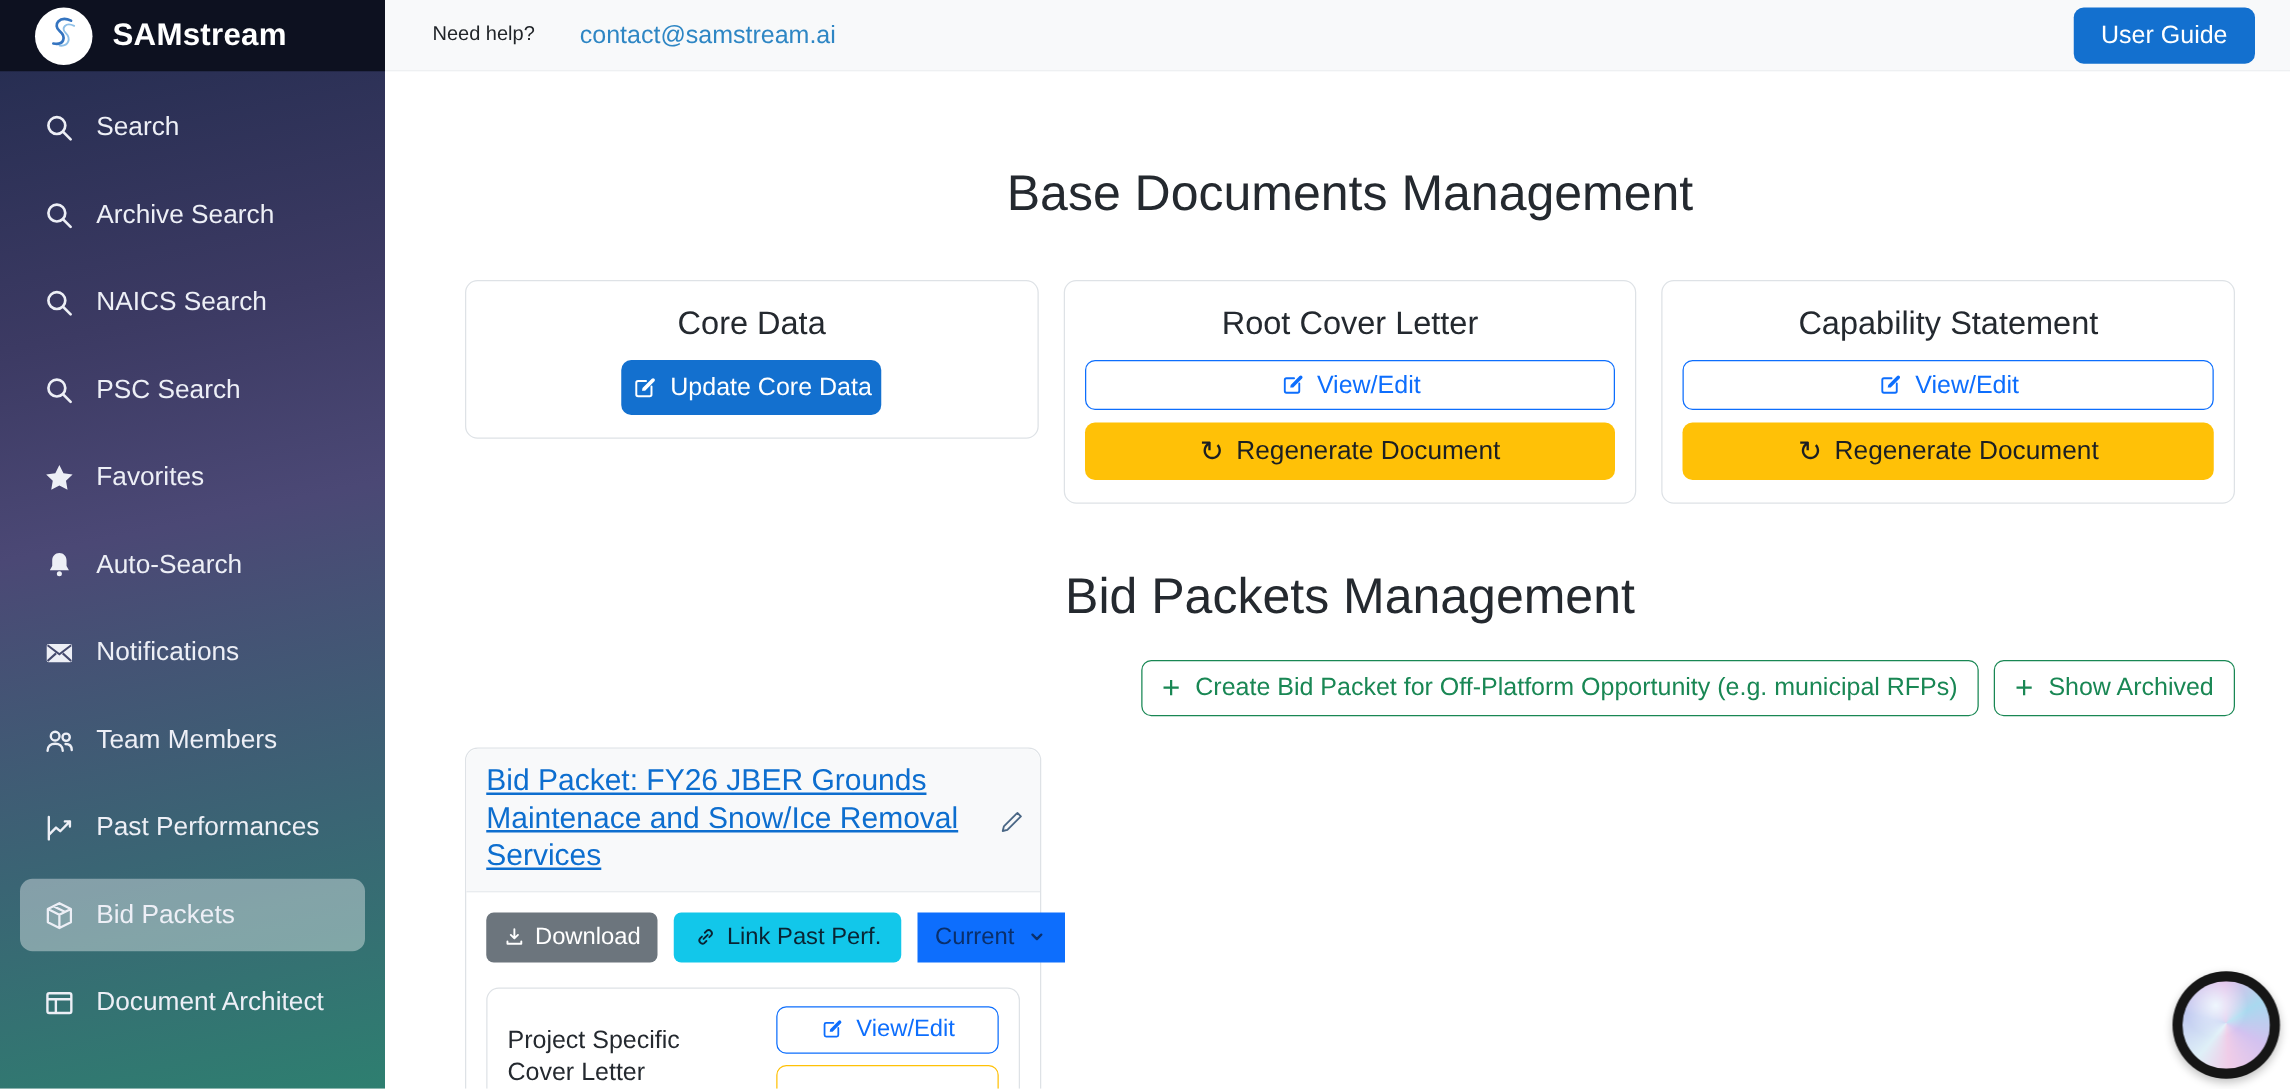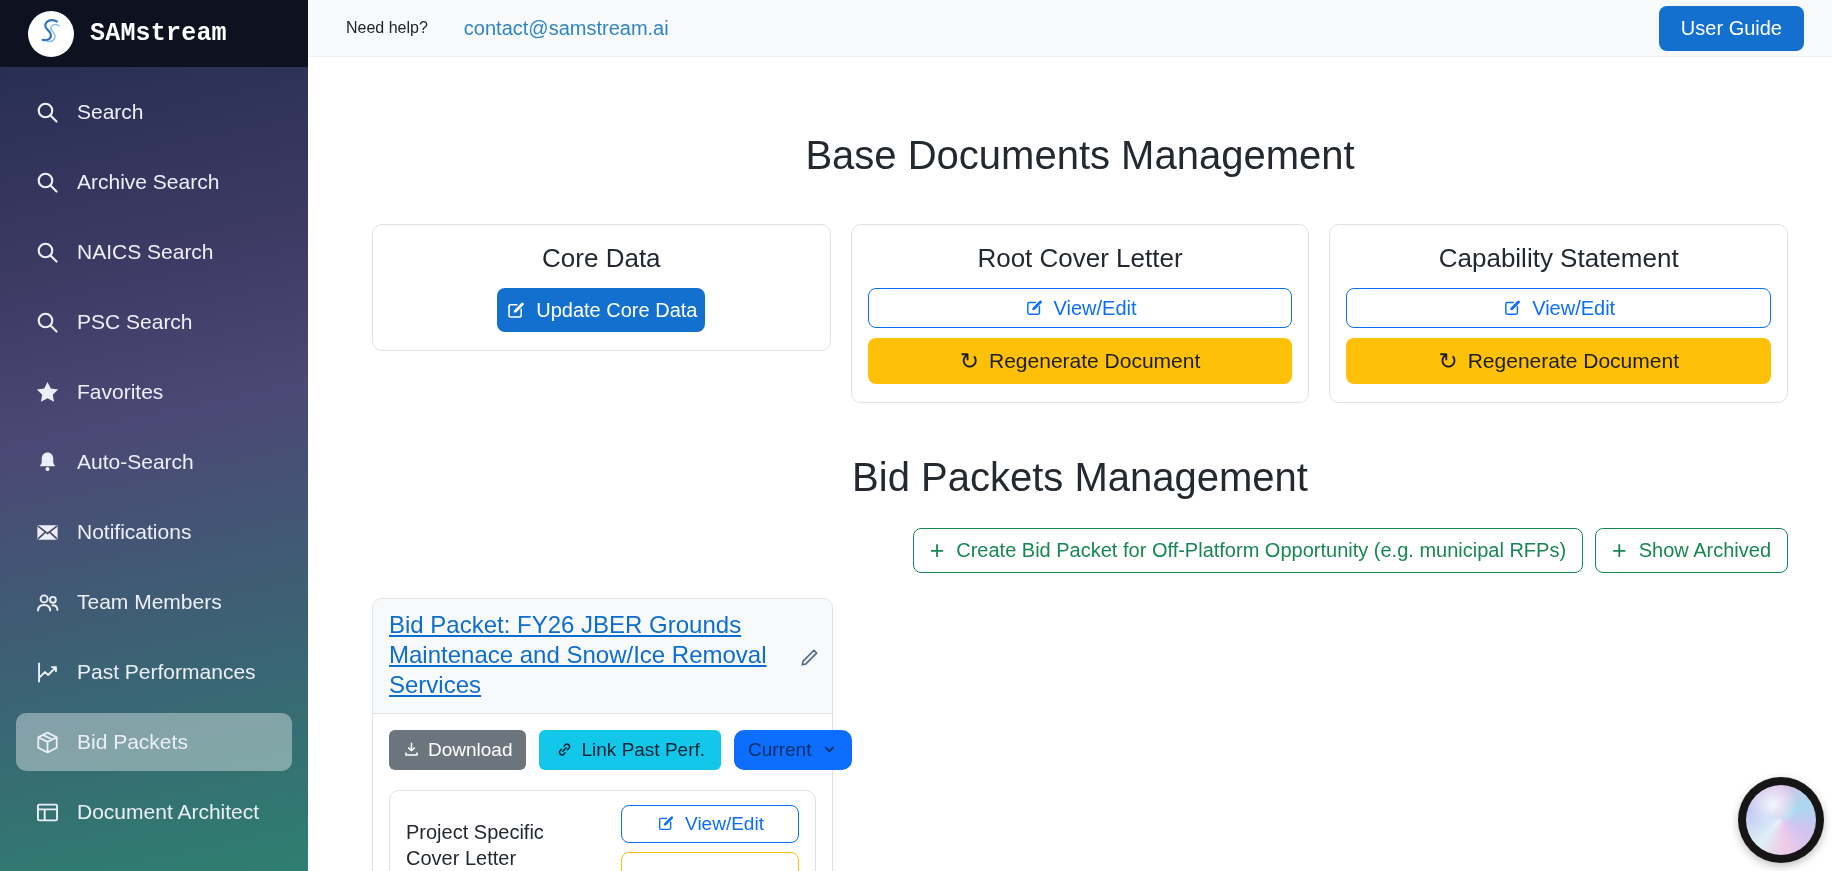--- a/index.html
+++ b/index.html
@@ -3,22 +3,22 @@
 <meta charset="utf-8">
 <style>
   * { margin:0; padding:0; box-sizing:border-box; }
   html,body { width:1832px; height:871px; overflow:hidden; background:#fff;
               font-family:"Liberation Sans", sans-serif; }
   .app { display:flex; width:1832px; height:871px; }
 
   
   .sidebar { width:308px; flex:none; height:871px; overflow:hidden;
              background:linear-gradient(168deg,#222b4e 0%,#3c3a63 30%,#4b4875 48%,#3a6574 76%,#2e7f70 100%); }
-  .sidebar-header { height:67px; background:#0d1120; display:flex; align-items:center;
-                    padding-left:28px; gap:16px;font-family:Liberation Mono, monospace; }
+  .sidebar-header { height:57px; background:#0d1120; display:flex; align-items:center;
+                    padding-left:28px; gap:16px; }
   .logo-circle { width:46px; height:46px; border-radius:50%; background:#fff;
                  display:flex; align-items:center; justify-content:center; flex:none; }
   .brand-name { color:#fff; font-size:25px; font-weight:600; letter-spacing:.2px; }
   .nav { padding:16px 16px 0; display:flex; flex-direction:column; gap:12px; }
   .nav-item { height:58px; display:flex; align-items:center; gap:16px; padding-left:18px;
               border-radius:10px; color:#edeff6; font-size:21px; cursor:pointer; flex:none; }
   .nav-item svg { width:27px; height:27px; flex:none; }
   .nav-item.active { background:rgba(255,255,255,.38); }
 
   
@@ -52,21 +52,21 @@
   .packet-card { width:461px; margin-top:25px; border:1px solid #dee2e6; border-radius:10px;
                  background:#fff; }
   .packet-header { background:#f8f9fa; border-bottom:1px solid #dee2e6; border-radius:10px 10px 0 0;
                    padding:11px 44px 12px 16px; position:relative; }
   .packet-link { font-size:24px; line-height:1.26; color:#0d6ecf; text-decoration:underline; cursor:pointer; }
   .packet-pencil { position:absolute; right:10px; top:46px; color:#4a6785; cursor:pointer; }
   .packet-body { padding:16px; }
   .packet-actions { display:flex; gap:13px; }
   .btn-download { background:#6c757d; color:#fff; height:40px; padding:0 13px; font-size:19px; border-radius:6px; gap:7px; }
   .btn-linkpp { background:#12c7ea; color:#0a2433; height:40px; padding:0 16px; font-size:19px; border-radius:6px; gap:8px; }
-  .btn-status { background:#0d6efd; color:#0a2f6b; height:40px; padding:0 14px; font-size:19px; border-radius:10px; gap:10px; }
+  .btn-status { background:#0d6efd; color:#0a2f6b; height:40px; padding:0 14px; font-size:19px; border-radius:0; gap:10px; }
   .doc-card { margin-top:20px; border:1px solid #dee2e6; border-radius:10px; padding:14px 16px;
               display:flex; justify-content:space-between; }
   .doc-label { font-size:20px; color:#24292f; width:150px; line-height:1.32; padding-top:14px; }
   .doc-buttons { display:flex; flex-direction:column; gap:9px; width:178px; }
   .btn-viewedit-sm { height:38px; font-size:19px; width:100%; }
   .btn-outline-warning { background:#fff; border:1px solid #ffc107; border-radius:8px; height:38px; width:100%; }
 
   .assistant-badge { position:fixed; left:1738px; top:777px; width:86px; height:86px; border-radius:50%;
                      background:#161616; display:flex; align-items:center; justify-content:center;
                      box-shadow:0 3px 8px rgba(0,0,0,.25); cursor:pointer; }

